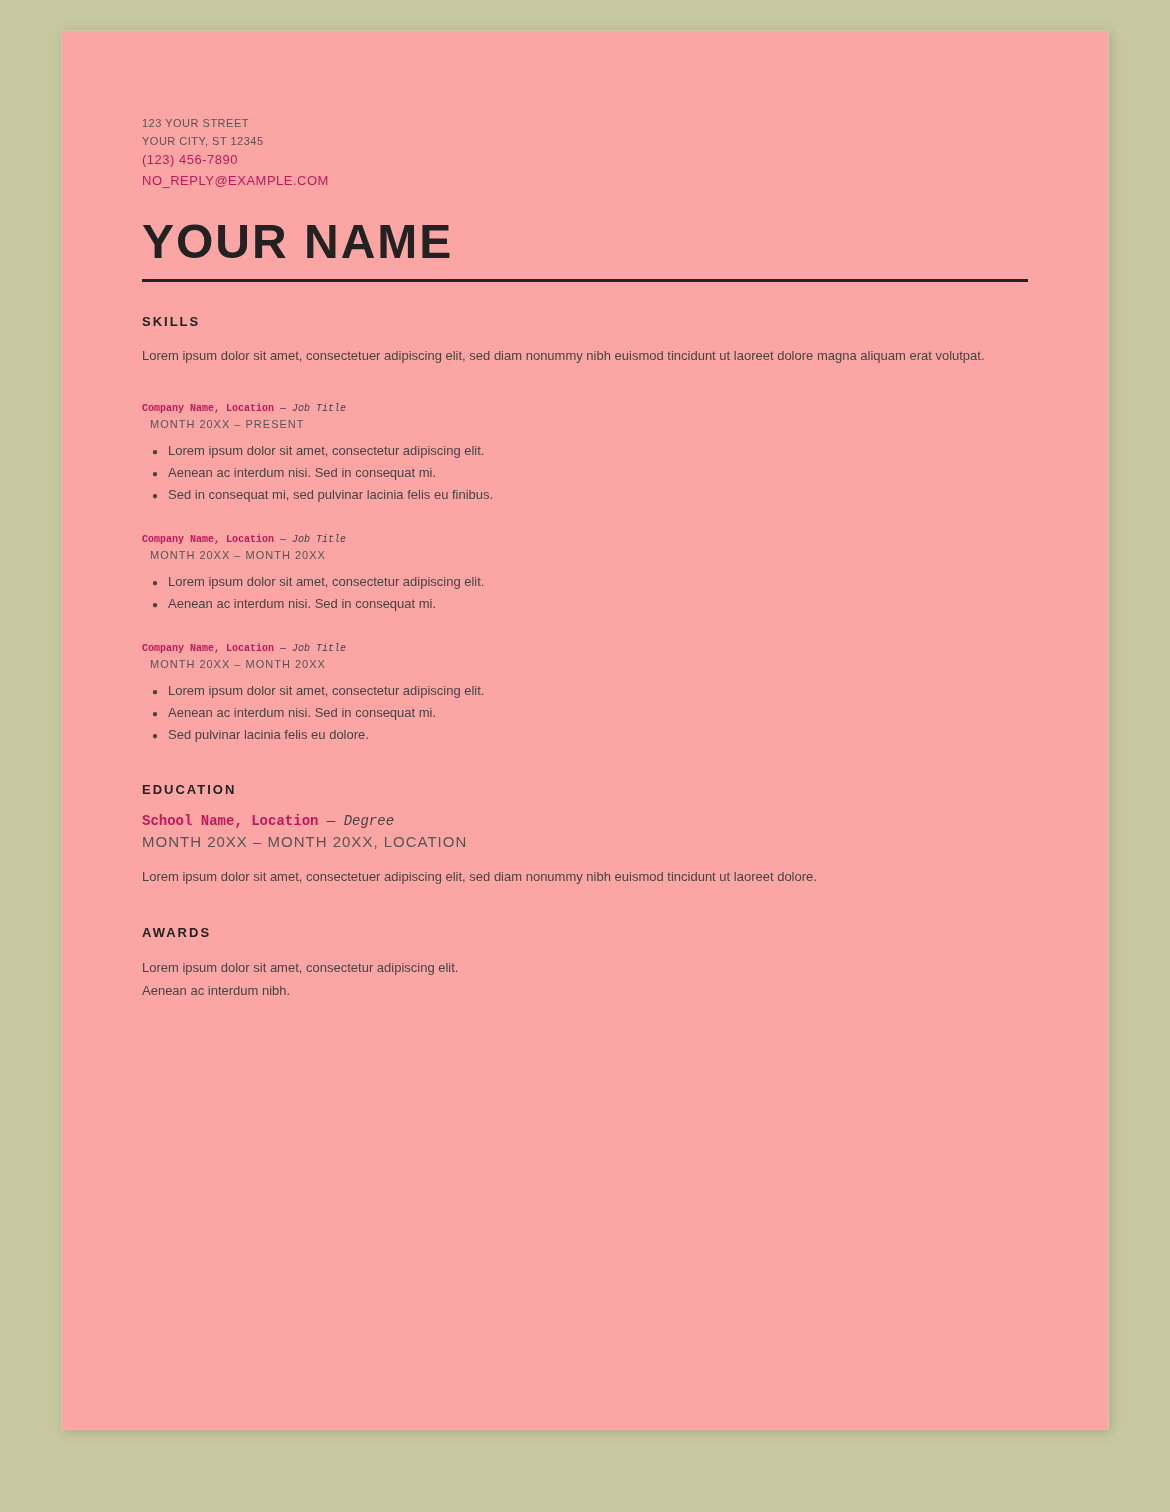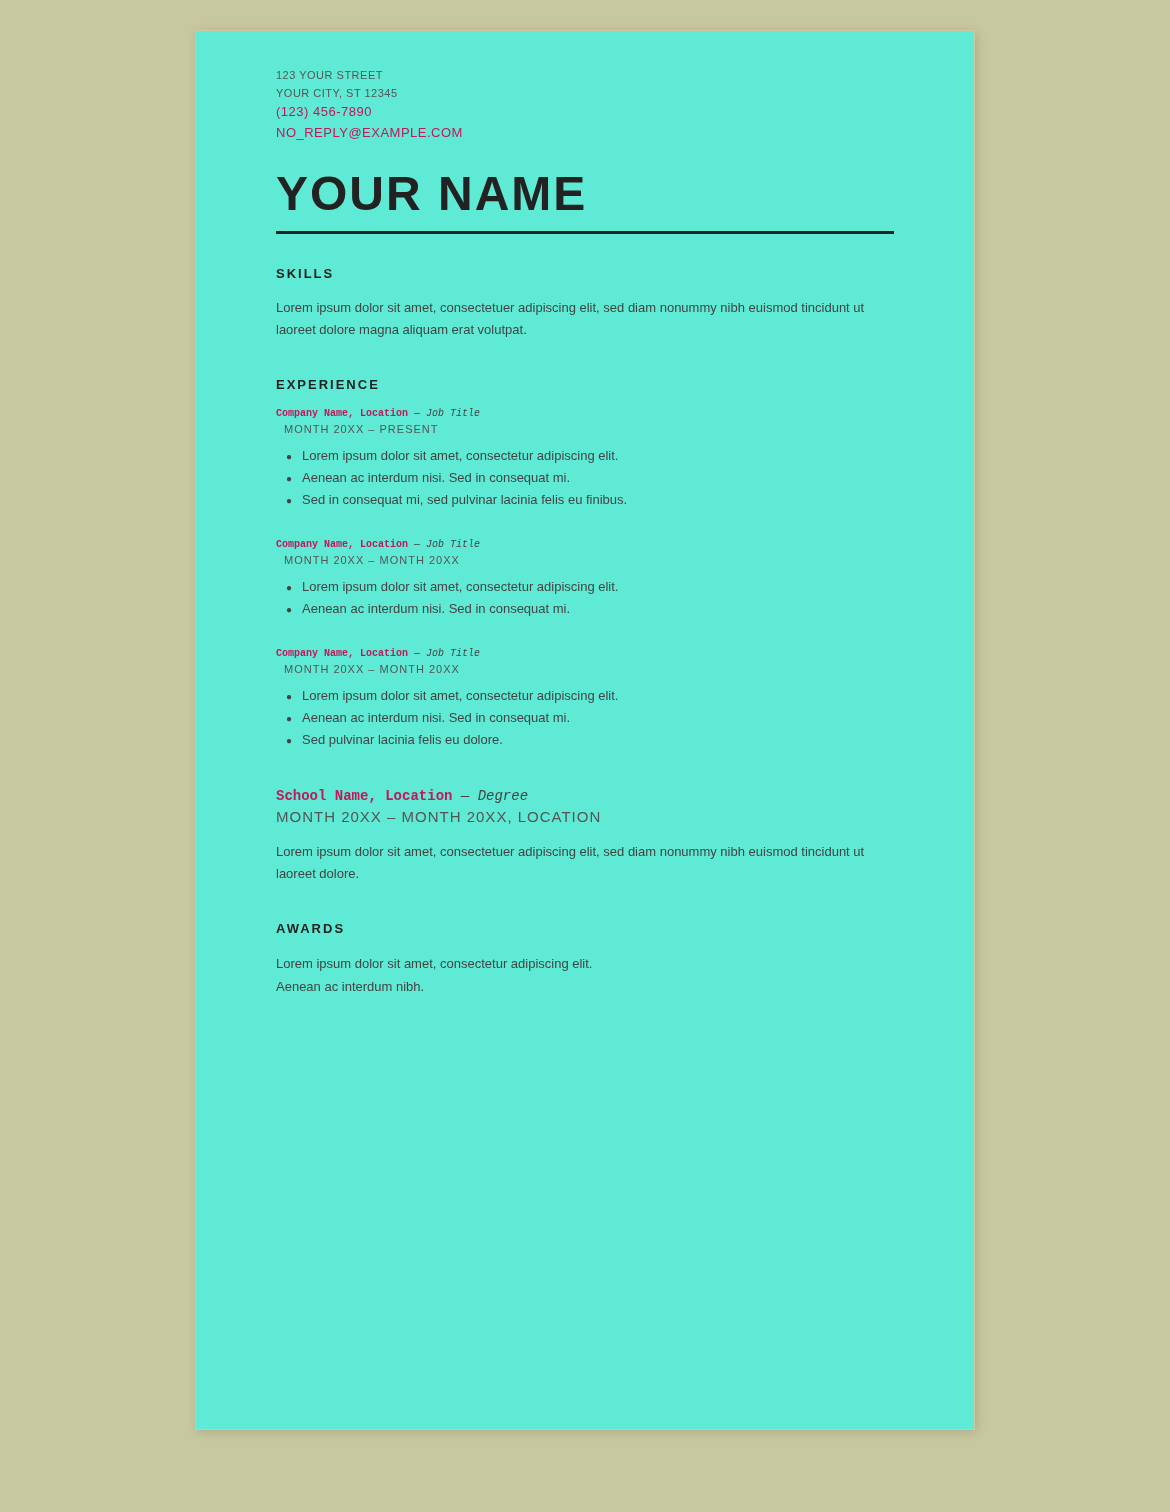--- a/index.html
+++ b/index.html
@@ -12,24 +12,24 @@
       background: #c8c8a0;
       display: flex;
       justify-content: center;
       align-items: flex-start;
       padding: 30px;
       font-family: Arial, sans-serif;
       min-height: 100vh;
     }
 
     .page {
-      background: #5eead4;
-      width: 780px;
+      background: #fca5a5;
+      width: 1048px;
       min-height: 1400px;
-      padding: 36px 80px 80px 80px;
+      padding: 84px 80px 80px 80px;
       box-shadow: 2px 2px 10px rgba(0,0,0,0.15);
       border: 1px solid #d0c8a0;
     }
 
     .contact-info {
       margin-bottom: 24px;
     }
 
     .contact-line {
       font-size: 11px;
@@ -197,21 +197,20 @@
     <div class="your-name">YOUR NAME</div>
     <div class="divider"></div>
   </div>
 
   <div class="section">
     <div class="section-title">SKILLS</div>
     <div class="section-body">Lorem ipsum dolor sit amet, consectetuer adipiscing elit, sed diam nonummy nibh euismod tincidunt ut laoreet dolore magna aliquam erat volutpat.</div>
   </div>
 
   <div class="section">
-    <div class="section-title">EXPERIENCE</div>
 
     <div class="experience-entry">
       <div class="experience-header">
         <span class="company-location">Company Name, Location</span>
         <span class="dash"> — </span>
         <span class="job-title">Job Title</span>
       </div>
       <div class="date-range">MONTH 20XX – PRESENT</div>
       <ul class="bullet-list">
         <li>Lorem ipsum dolor sit amet, consectetur adipiscing elit.</li>
@@ -242,20 +241,21 @@
       <div class="date-range">MONTH 20XX – MONTH 20XX</div>
       <ul class="bullet-list">
         <li>Lorem ipsum dolor sit amet, consectetur adipiscing elit.</li>
         <li>Aenean ac interdum nisi. Sed in consequat mi.</li>
         <li>Sed pulvinar lacinia felis eu dolore.</li>
       </ul>
     </div>
   </div>
 
   <div class="section">
+    <div class="section-title">EDUCATION</div>
     <div class="experience-entry">
       <div class="education-header">
         <span class="school-location">School Name, Location</span>
         <span class="dash"> — </span>
         <span class="degree">Degree</span>
       </div>
       <div class="edu-date">MONTH 20XX – MONTH 20XX, LOCATION</div>
       <div class="edu-body">Lorem ipsum dolor sit amet, consectetuer adipiscing elit, sed diam nonummy nibh euismod tincidunt ut laoreet dolore.</div>
     </div>
   </div>

